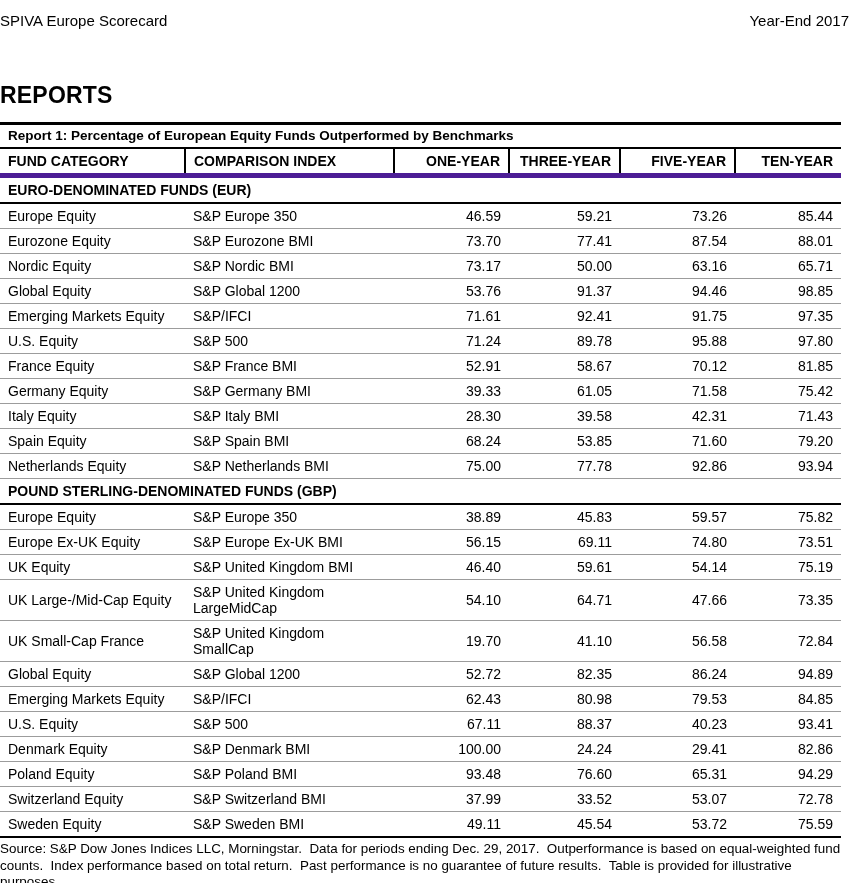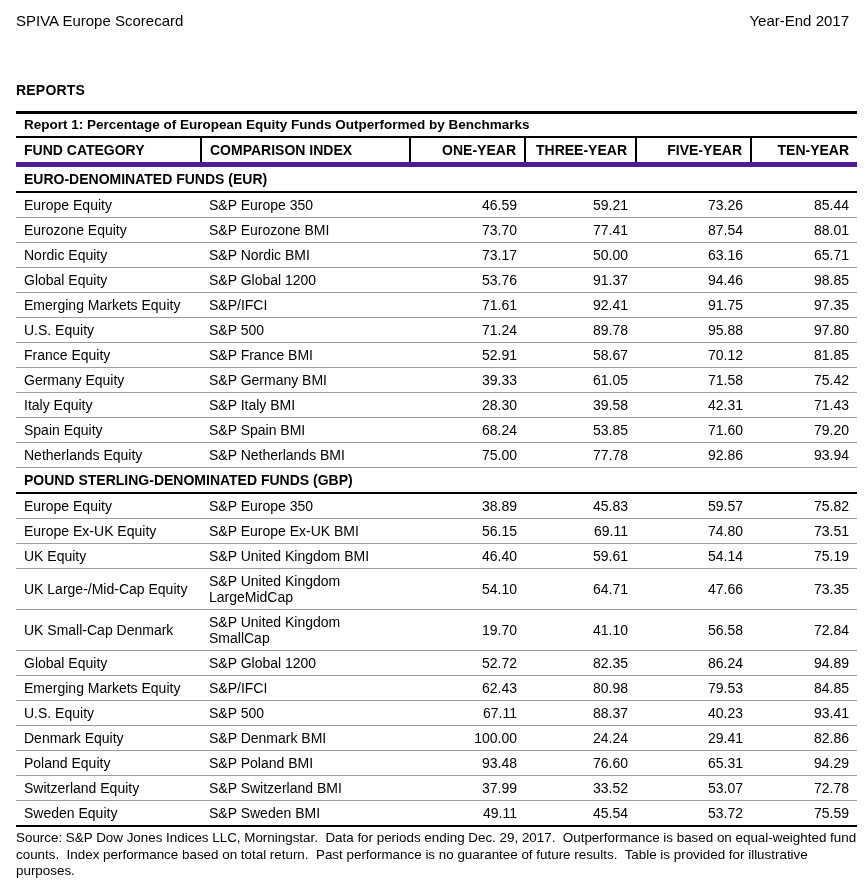--- a/index.html
+++ b/index.html
@@ -6,32 +6,32 @@
   html, body {
     margin: 0;
     padding: 0;
     background: #ffffff;
     color: #000000;
     font-family: "Liberation Sans", "DejaVu Sans", sans-serif;
   }
   .page {
     width: 867px;
     height: 883px;
-    padding: 12px 18px 0 16px;
+    padding: 12px 18px 0 0;
     overflow: hidden;
   }
   .top-header {
     display: flex;
     justify-content: space-between;
     align-items: baseline;
     font-size: 15px;
     line-height: 18px;
   }
   .reports-heading {
-    font-size: 14px;
+    font-size: 23px;
     font-weight: bold;
     margin: 52px 0 0 0;
     letter-spacing: 0.2px;
   }
   table.report {
     margin-top: 13px;
     width: 841px;
     border-collapse: collapse;
     table-layout: fixed;
     font-size: 14px;
@@ -238,21 +238,21 @@
         </tr>
         <tr class="data-row">
           <td>UK Large-/Mid-Cap Equity</td>
           <td>S&amp;P United Kingdom LargeMidCap</td>
           <td class="num">54.10</td>
           <td class="num">64.71</td>
           <td class="num">47.66</td>
           <td class="num">73.35</td>
         </tr>
         <tr class="data-row">
-          <td>UK Small-Cap Denmark</td>
+          <td>UK Small-Cap France</td>
           <td>S&amp;P United Kingdom SmallCap</td>
           <td class="num">19.70</td>
           <td class="num">41.10</td>
           <td class="num">56.58</td>
           <td class="num">72.84</td>
         </tr>
         <tr class="data-row">
           <td>Global Equity</td>
           <td>S&amp;P Global 1200</td>
           <td class="num">52.72</td>

